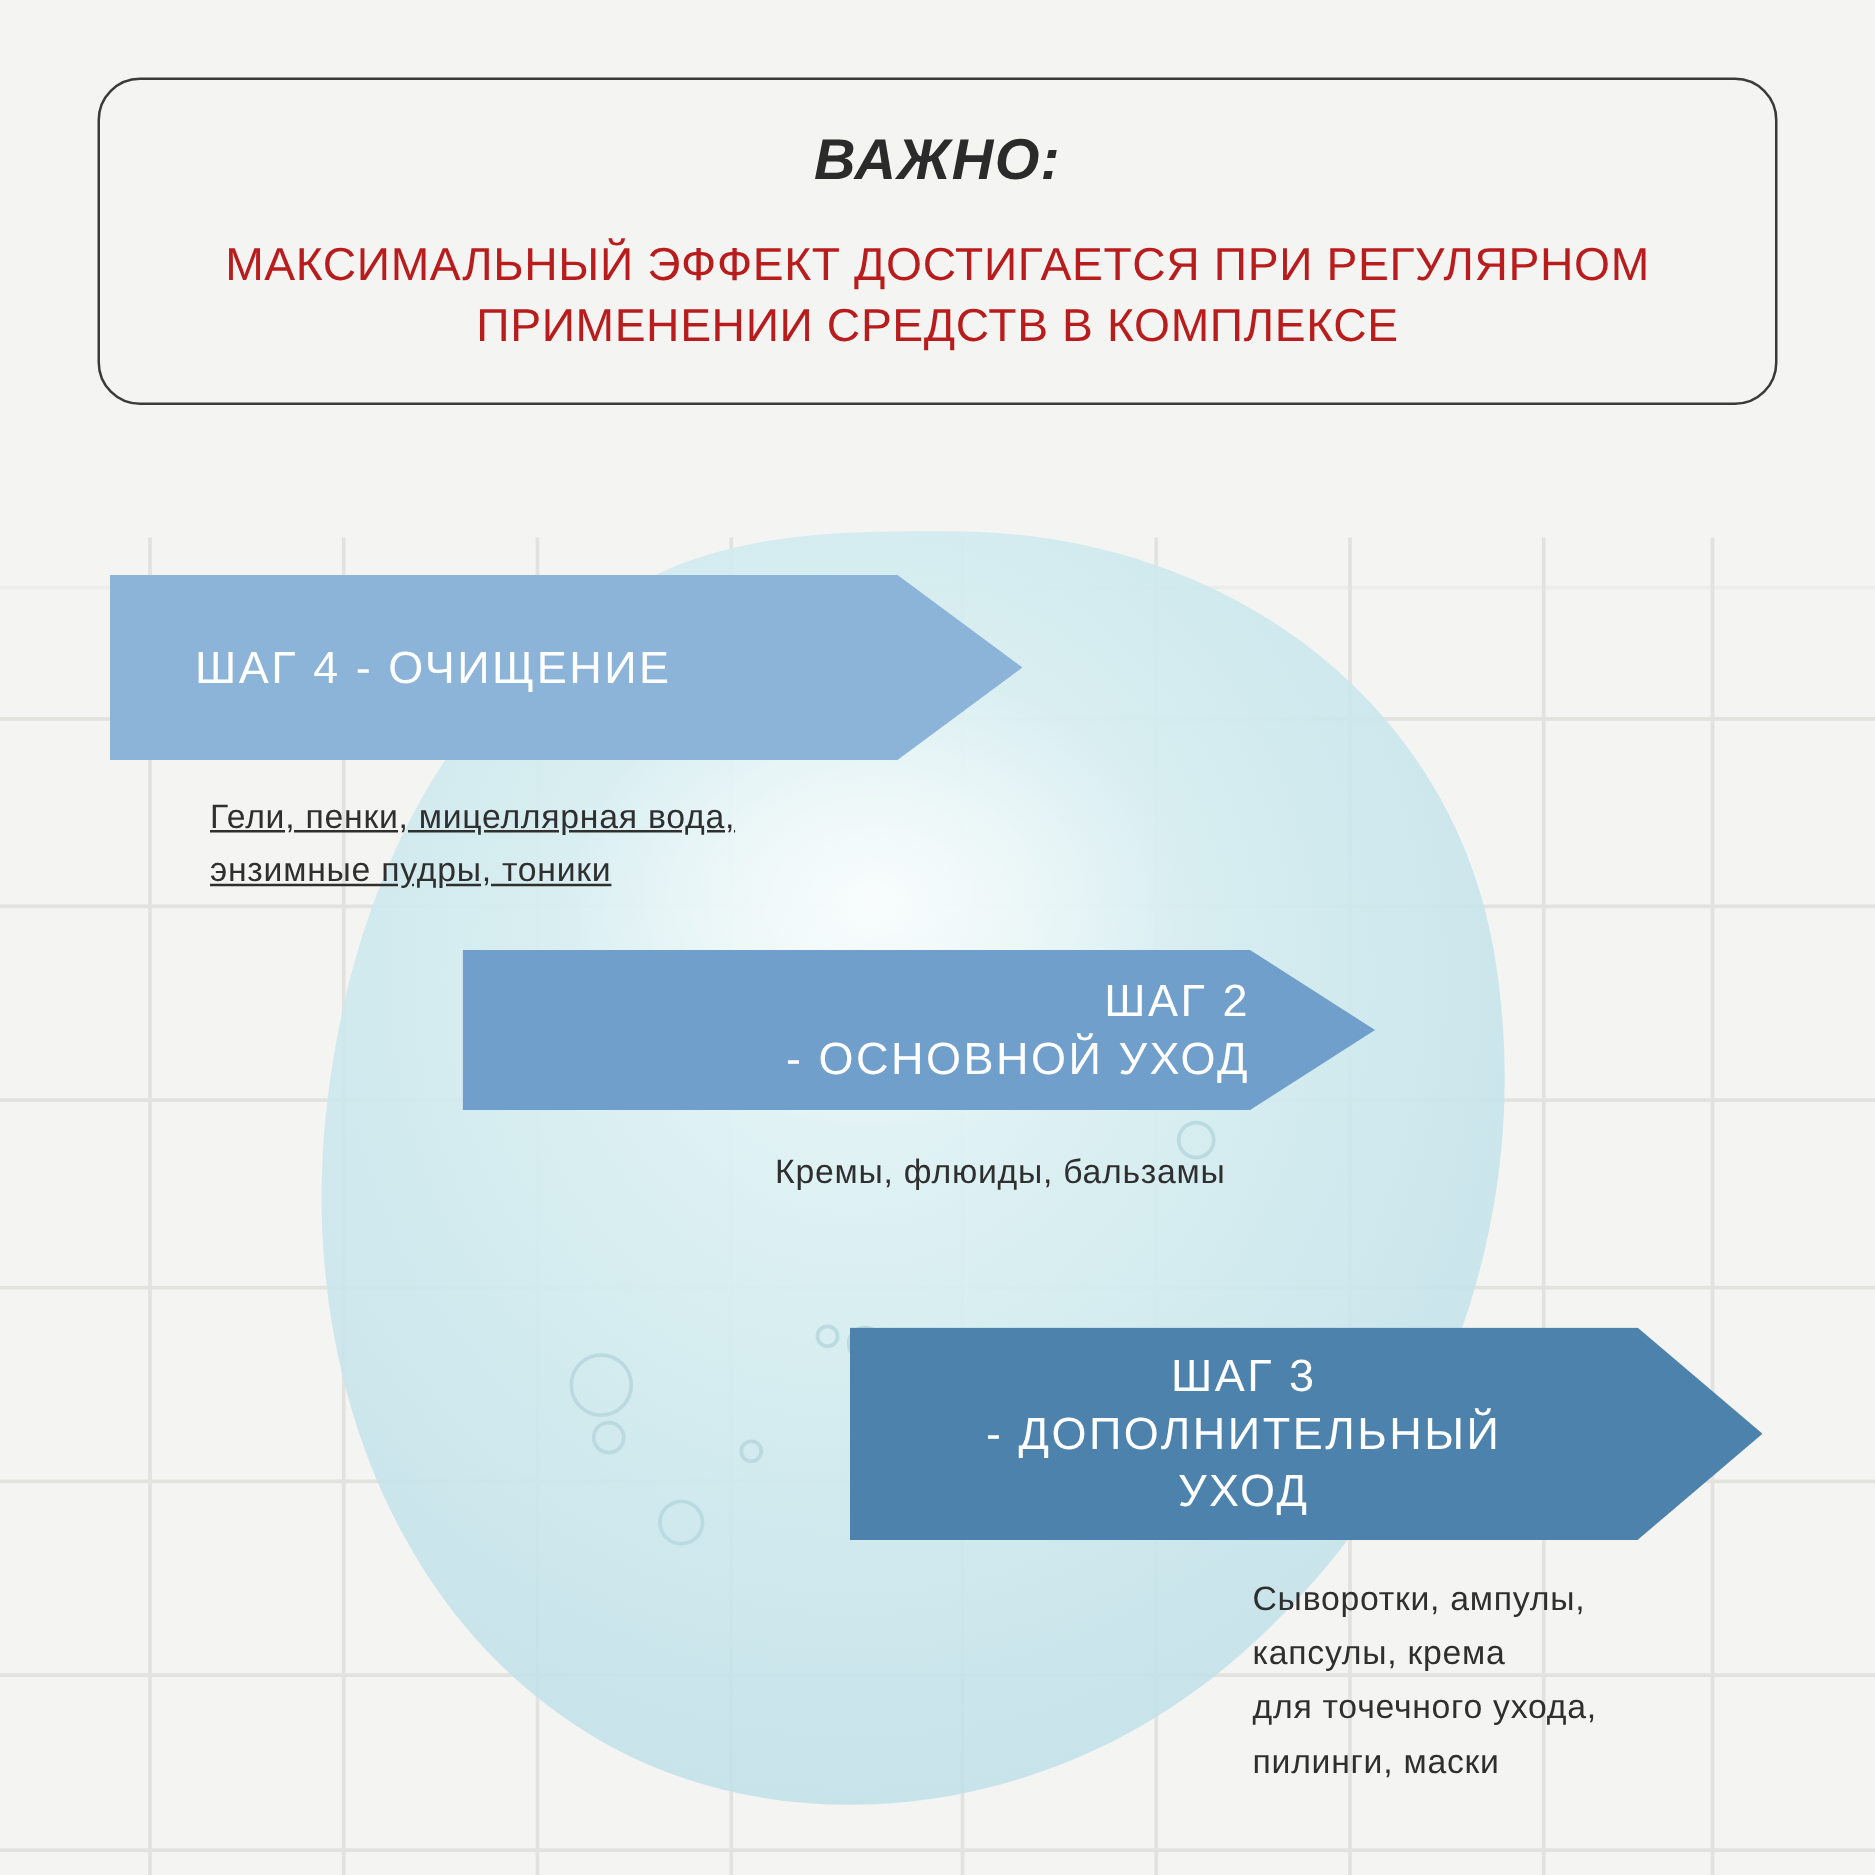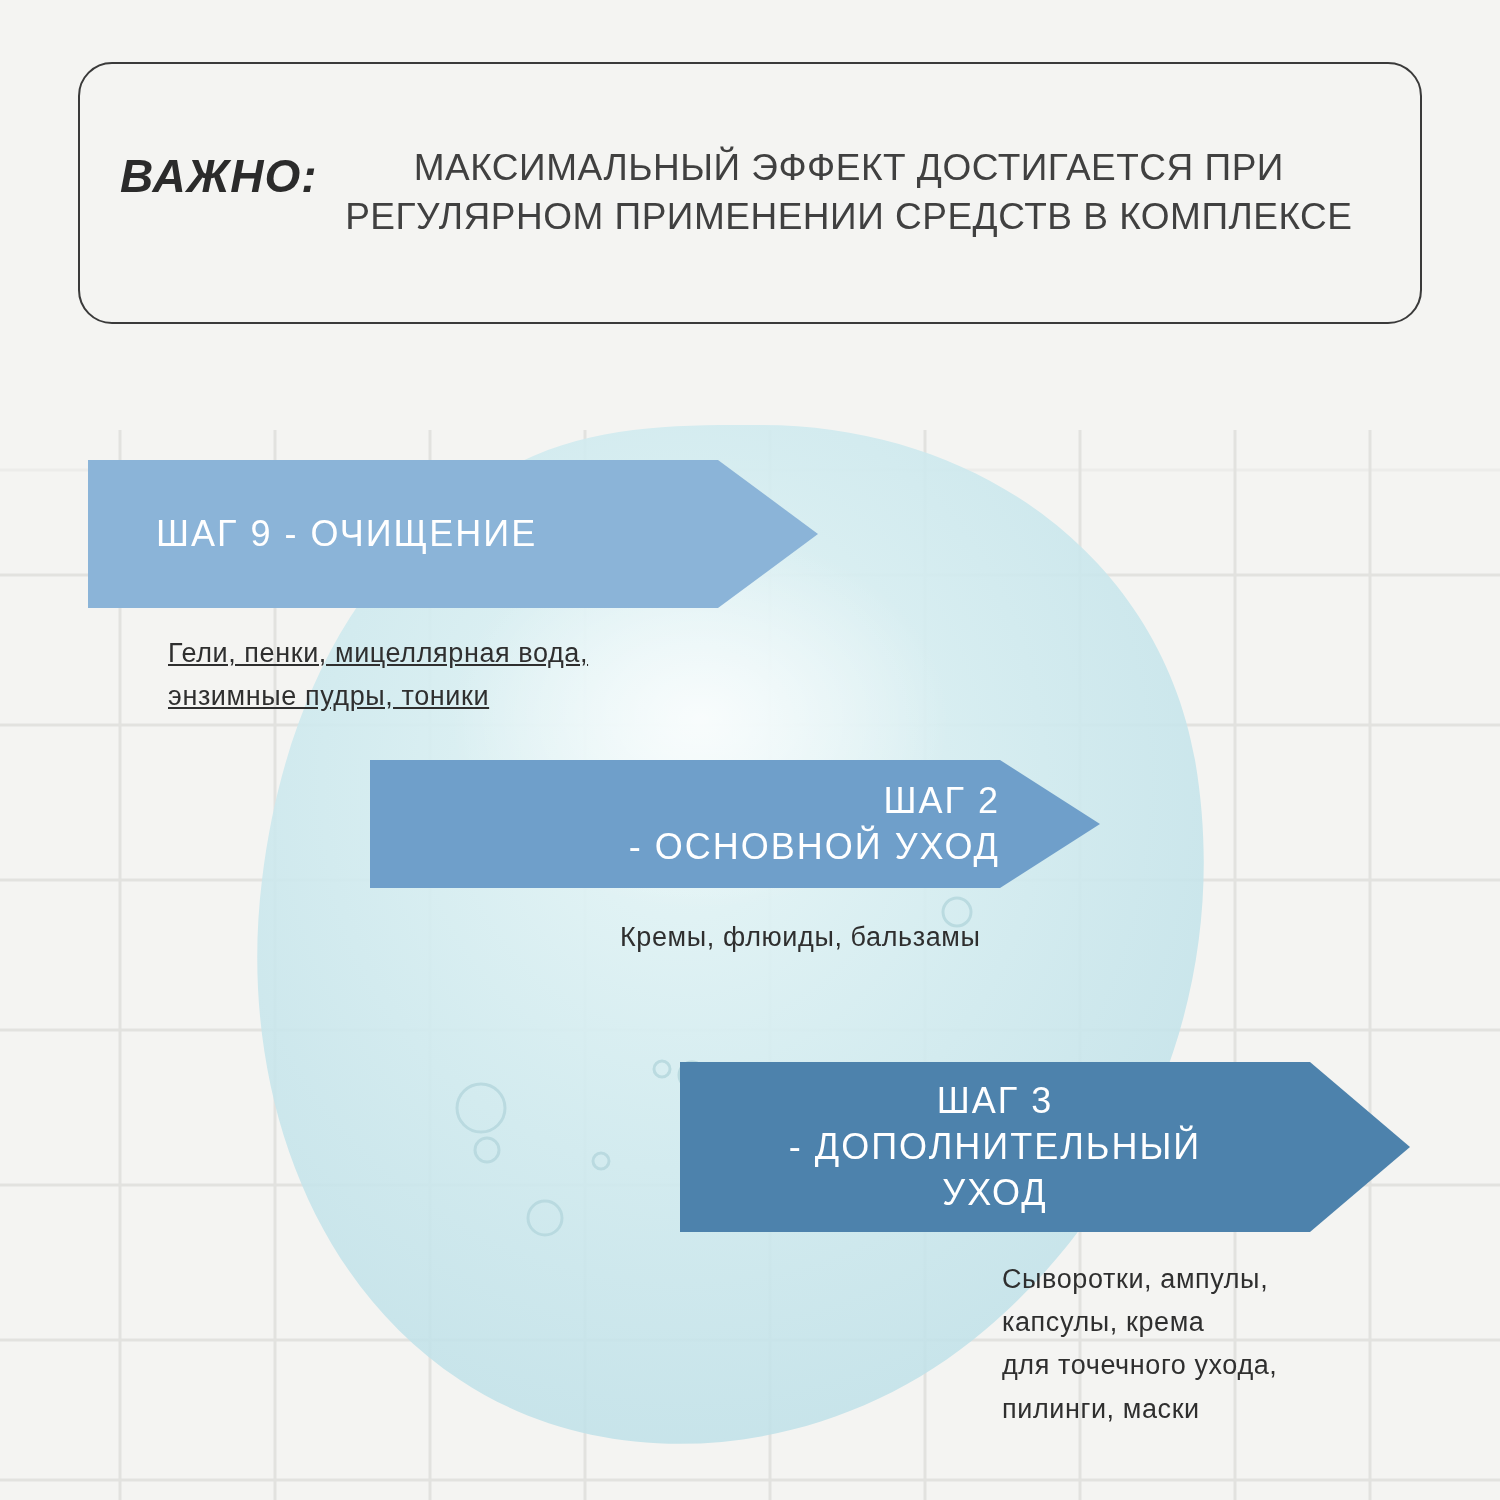--- a/index.html
+++ b/index.html
@@ -41,39 +41,39 @@
     position: absolute;
     left: 78px;
     top: 62px;
     width: 1344px;
     height: 262px;
     box-sizing: border-box;
     border: 2px solid #3a3a3a;
     border-radius: 34px;
     background: transparent;
     display: flex;
-    flex-direction: row;
+    flex-direction: column;
     align-items: center;
     justify-content: center;
     padding: 10px 40px;
   }
   .notice-title {
     font-style: italic;
     font-weight: bold;
     font-size: 46px;
     letter-spacing: 1px;
     color: #2b2b2b;
     margin-bottom: 34px;
     text-align: center;
   }
   .notice-body {
     font-size: 37px;
     line-height: 1.32;
     letter-spacing: 0.5px;
-    color: #404040;
+    color: #b91c1c;
     text-align: center;
     max-width: 1180px;
   }
 
   
   .step-arrow {
     position: absolute;
     display: flex;
     align-items: center;
     box-sizing: border-box;
@@ -190,21 +190,21 @@
       <circle cx="836" cy="1207" r="20"></circle>
     </g>
   </svg>
 
   <div class="notice">
     <div class="notice-title">ВАЖНО:</div>
     <div class="notice-body">МАКСИМАЛЬНЫЙ ЭФФЕКТ ДОСТИГАЕТСЯ ПРИ РЕГУЛЯРНОМ ПРИМЕНЕНИИ СРЕДСТВ В КОМПЛЕКСЕ</div>
   </div>
 
   <div class="step-arrow" id="step-1">
-    <span class="label" style="white-space: pre-line;">ШАГ 9 - ОЧИЩЕНИЕ</span>
+    <span class="label" style="white-space: pre-line;">ШАГ 4 - ОЧИЩЕНИЕ</span>
   </div>
   <div class="caption" id="caption-1" style="white-space: pre-line; text-decoration: underline;">Гели, пенки, мицеллярная вода,
 энзимные пудры, тоники</div>
 
   <div class="step-arrow" id="step-2">
     <span class="label" style="white-space: pre-line;">ШАГ 2
 - ОСНОВНОЙ УХОД</span>
   </div>
   <div class="caption" id="caption-2" style="white-space: pre-line;">Кремы, флюиды, бальзамы</div>
 

